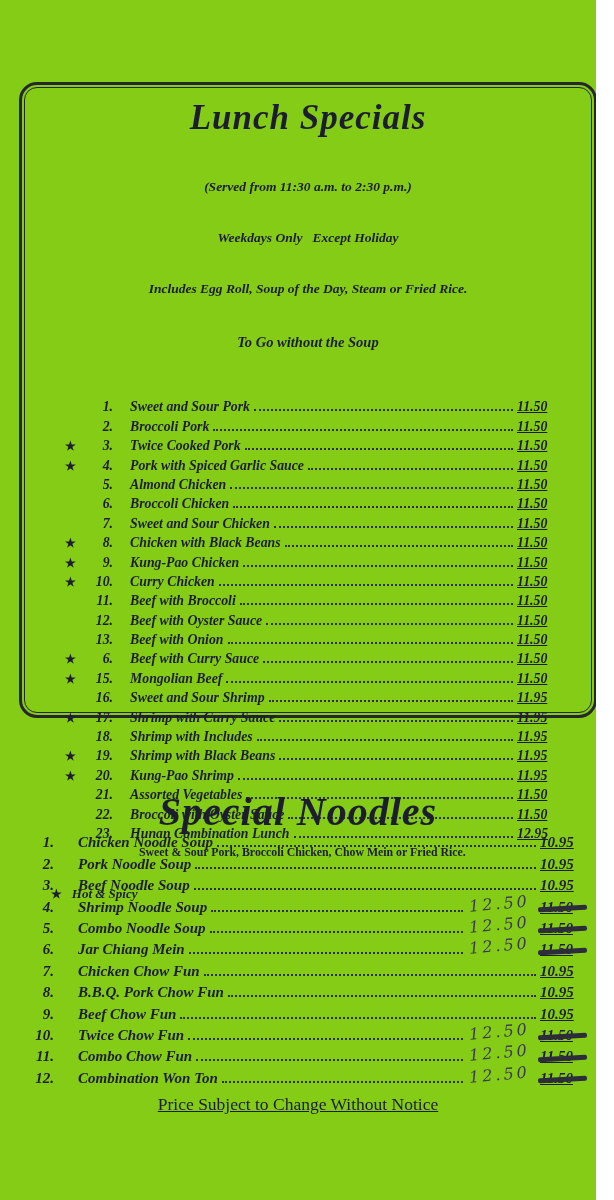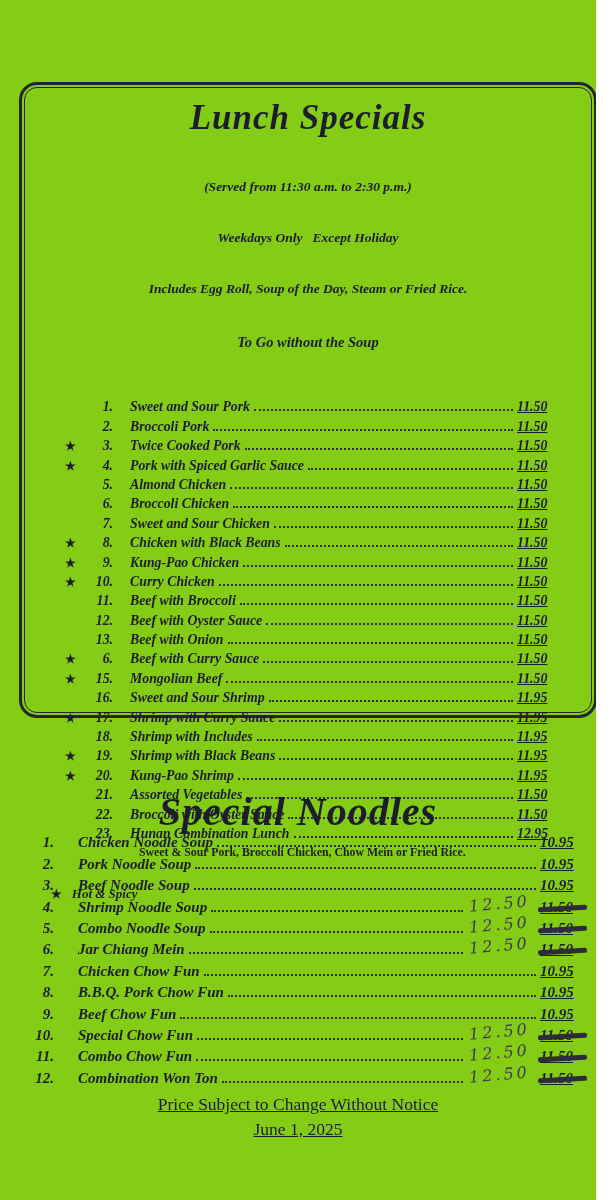--- a/index.html
+++ b/index.html
@@ -385,21 +385,21 @@
         <span class="price">10.95</span>
       </div>
       <div class="menu-row noodle-row">
         <span class="num">9.</span>
         <span class="name">Beef Chow Fun</span>
         <span class="leader"></span>
         <span class="price">10.95</span>
       </div>
       <div class="menu-row noodle-row">
         <span class="num">10.</span>
-        <span class="name">Special Chow Fun</span>
+        <span class="name">Twice Chow Fun</span>
         <span class="leader"></span>
         <span class="hand-price">12.50</span>
         <span class="price crossed">11.50</span>
       </div>
       <div class="menu-row noodle-row">
         <span class="num">11.</span>
         <span class="name">Combo Chow Fun</span>
         <span class="leader"></span>
         <span class="hand-price">12.50</span>
         <span class="price crossed">11.50</span>
@@ -408,16 +408,15 @@
         <span class="num">12.</span>
         <span class="name">Combination Won Ton</span>
         <span class="leader"></span>
         <span class="hand-price">12.50</span>
         <span class="price crossed">11.50</span>
       </div>
     </div>
 
   <div class="footer">
     <div>Price Subject to Change Without Notice</div>
-    <div>June 1, 2025</div>
   </div>
 
 </div>
 
 </body></html>

